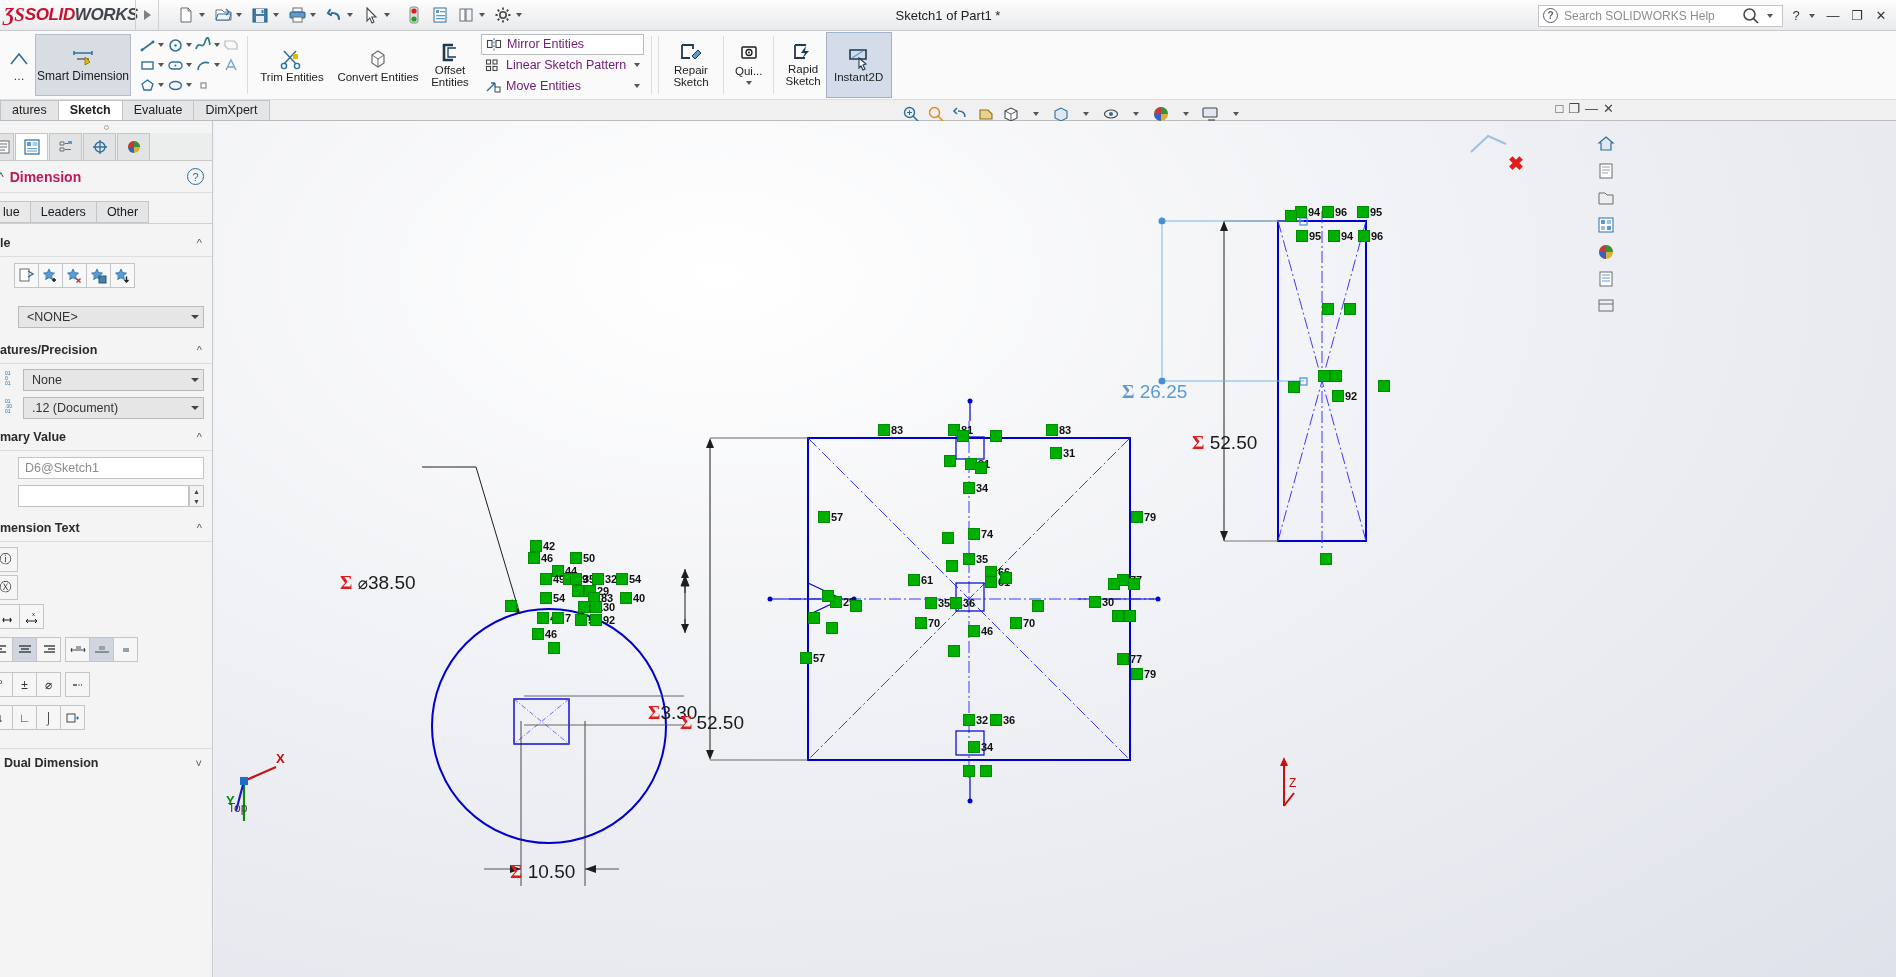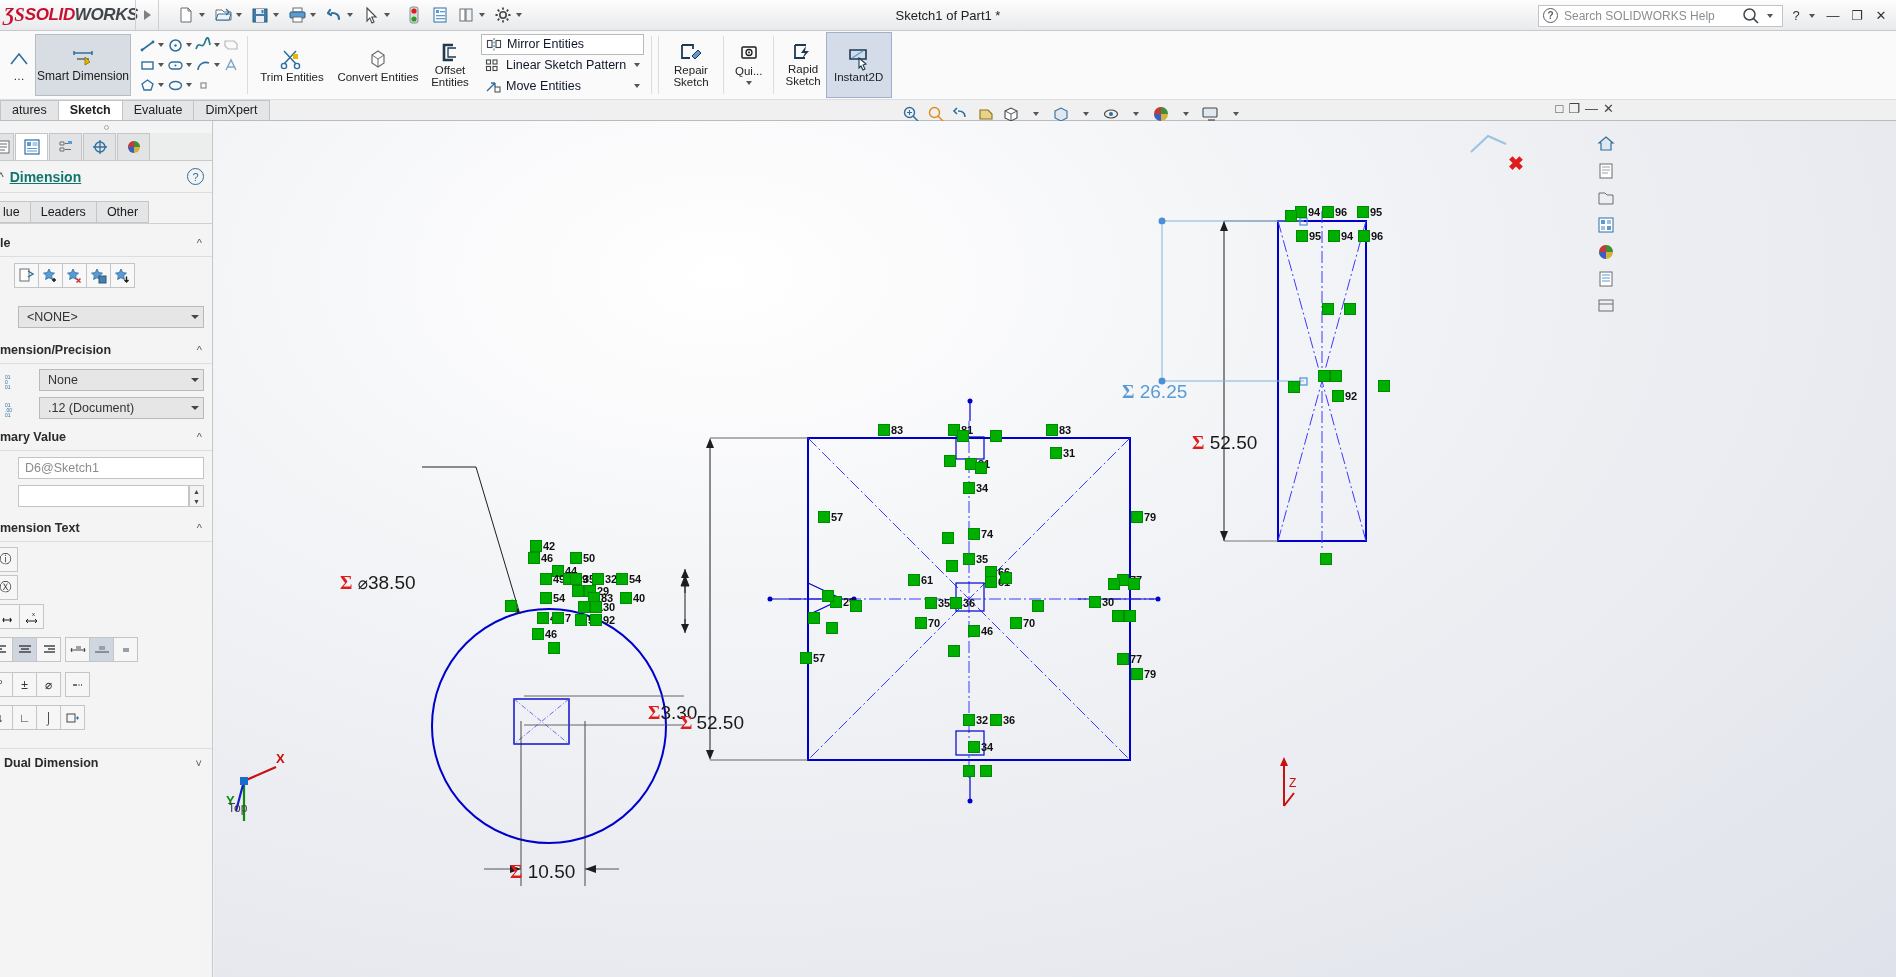--- a/index.html
+++ b/index.html
@@ -55,21 +55,21 @@
     min-width:52px; padding:2px 5px; cursor:pointer; height:64px;
   }
   .rbig .lbl{ font-size:11.5px; text-align:center; line-height:12px; color:#222; }
   .rbig.sel{ background:#d3dce8; border:1px solid #9fb2c9; }
   .sd-btn{
     display:flex; flex-direction:column; align-items:center; justify-content:center;
     width:96px; height:62px; background:#d8dde4; border:1px solid #b5bcc6; cursor:pointer;
   }
   .rowbtn{ display:flex;align-items:center; height:21px; padding:0 4px; cursor:pointer; gap:5px;}
   .rowbtn.box{ border:1px solid #b9babc; background:#fff; }
-  .rowbtn .lbl{ font-size:12.5px; color:#0f172a; }
+  .rowbtn .lbl{ font-size:12.5px; color:#701a75; }
   .mini-grid{ display:flex; flex-direction:column; gap:1px; }
   .mini-row{ display:flex; align-items:center; gap:1px;}
   .mico{ width:20px;height:19px;display:flex;align-items:center;justify-content:center;cursor:pointer;}
   .dncaret{ width:0;height:0;border-top:4px solid #555;border-left:3.5px solid transparent;border-right:3.5px solid transparent;}
 
   
   .tabbar{
     position:absolute; left:0; top:100px; width:1896px; height:21px;
     background:#f0f0f0; border-bottom:1px solid #b9bbbd;
     display:flex; align-items:flex-end; font-size:12.5px;
@@ -88,37 +88,37 @@
     background:#f4f4f4; border-right:1px solid #c8c9cb; overflow:hidden;
   }
   .pm-dots{ height:12px; display:flex; align-items:center; justify-content:center; }
   .pm-dot{ width:5px;height:5px;border-radius:50%;border:1px solid #aaa;}
   .pm-tabs{ display:flex; border-bottom:1px solid #c8c9cb; background:#eceded; padding-left:0;}
   .pm-tab{ width:33px;height:27px; display:flex;align-items:center;justify-content:center;
            border:1px solid #c4c5c7; border-bottom:none; background:#e2e3e5; cursor:pointer; margin-right:1px;}
   .pm-tab.active{ background:#fff; }
   .pm-head{ display:flex; align-items:center; padding:7px 8px 7px 2px; gap:6px; border-bottom:1px solid #dcdddf; background:#f4f4f4;}
   .chev{ color:#4a4c4f; font-size:12px; cursor:pointer; }
-  .pm-title{ font-size:14px; font-weight:bold; color:#0f766e; flex:1;text-decoration:underline; }
+  .pm-title{ font-size:14px; font-weight:bold; color:#be185d; flex:1; }
   .help-ico{ width:17px;height:17px;border:1.4px solid #2f6f9e;border-radius:50%;color:#2f6f9e;
              font-size:11px;display:flex;align-items:center;justify-content:center;cursor:pointer;}
   .sub-tabs{ display:flex; padding:8px 0 0 0; border-bottom:1px solid #cfd0d2;}
   .st{ padding:3px 10px; border:1px solid #c4c5c7; background:#e4e5e7; cursor:pointer; margin-right:-1px; font-size:12.5px;}
   .st.active{ background:#e9e9e9; }
   .sec-head{ display:flex; align-items:center; justify-content:space-between; padding:6px 10px 6px 4px;
              border-bottom:1px solid #dcdddf; }
   .sec-title{ font-size:12.5px; font-weight:bold; color:#2b2b2b; }
   .sec-chev{ color:#555; font-size:11px; cursor:pointer;}
   .starrow{ display:flex; padding:6px 0 6px 14px; gap:0; }
   .star{ width:25px;height:25px;border:1px solid #c4c5c7; background:#f8f8f8; display:flex;
          align-items:center;justify-content:center;cursor:pointer; margin-right:-1px;}
   .combo{ height:22px;border:1px solid #b9babc;background:#e6e6e6;display:flex;align-items:center;
           justify-content:space-between;padding:0 4px 0 8px;font-size:12.5px;color:#333;cursor:pointer;}
   .combo .cv{ width:0;height:0;border-top:4px solid #444;border-left:4px solid transparent;border-right:4px solid transparent;}
-  .fieldrow{ display:flex; align-items:flex-end; gap:19px; padding:5px 8px 5px 4px; }
+  .fieldrow{ display:flex; align-items:flex-start; gap:3px; padding:5px 8px 5px 4px; }
   .ficon{ width:16px; height:18px; display:flex;align-items:center;justify-content:center; flex:none;}
   .txtin{ height:22px;border:1px solid #c3c4c6;background:#fff;display:flex;align-items:center;padding:0 6px;
           font-size:12.5px;color:#8a8c8e;}
   .spin{ display:flex;flex-direction:column; width:15px;height:22px;border:1px solid #c3c4c6;background:#f2f2f2;}
   .spin div{flex:1;display:flex;align-items:center;justify-content:center;font-size:7px;color:#444;}
   .dimtext{ margin:4px 8px 4px 4px; border:1px solid #c3c4c6; background:#fff; height:62px; padding:2px 4px; font-size:11px;}
   .btnrow{ display:flex; gap:0; padding:4px 0 4px 2px; }
   .sqbtn{ width:25px;height:25px;border:1px solid #c4c5c7;background:#f6f6f6;display:flex;align-items:center;
           justify-content:center;cursor:pointer;margin-right:-1px;font-size:12px;color:#333;}
   .sqbtn.act{ background:#cfd6df; }
@@ -664,21 +664,21 @@
         </div>
     </div>
     <div style="padding:12px 8px 9px 18px">
       <div class="combo">
         <span>&lt;NONE&gt;</span>
         <span class="cv"></span>
       </div>
     </div>
 
     <div class="sec-head">
-      <span class="sec-title" style="margin-left:-4px">mension/Precision</span>
+      <span class="sec-title" style="margin-left:-4px">atures/Precision</span>
       <span class="sec-chev">^</span>
     </div>
     <div class="fieldrow">
       <div class="ficon">
           <svg width="14" height="16" viewBox="0 0 14 16">
             <text x="0" y="5" font-size="5" fill="#2f6f9e">01</text>
             <text x="0" y="10" font-size="5" fill="#2f6f9e">0</text>
             <text x="0" y="15" font-size="5" fill="#2f6f9e">01</text>
           </svg>
         </div>

